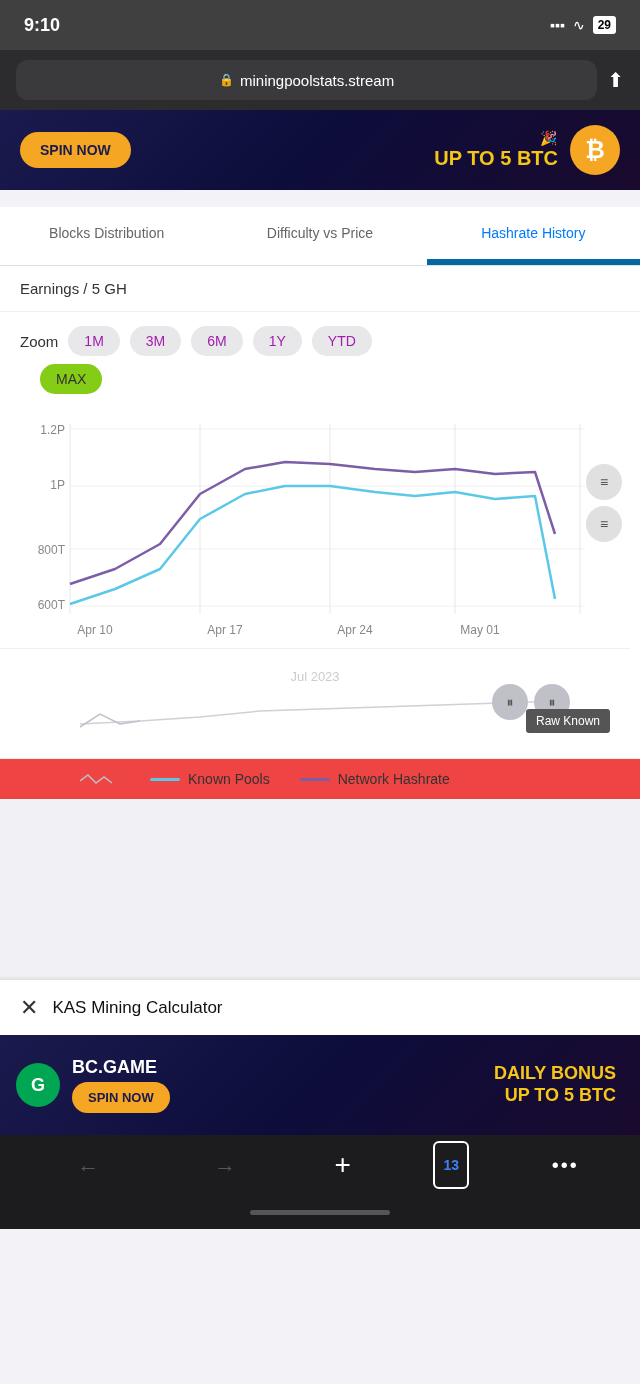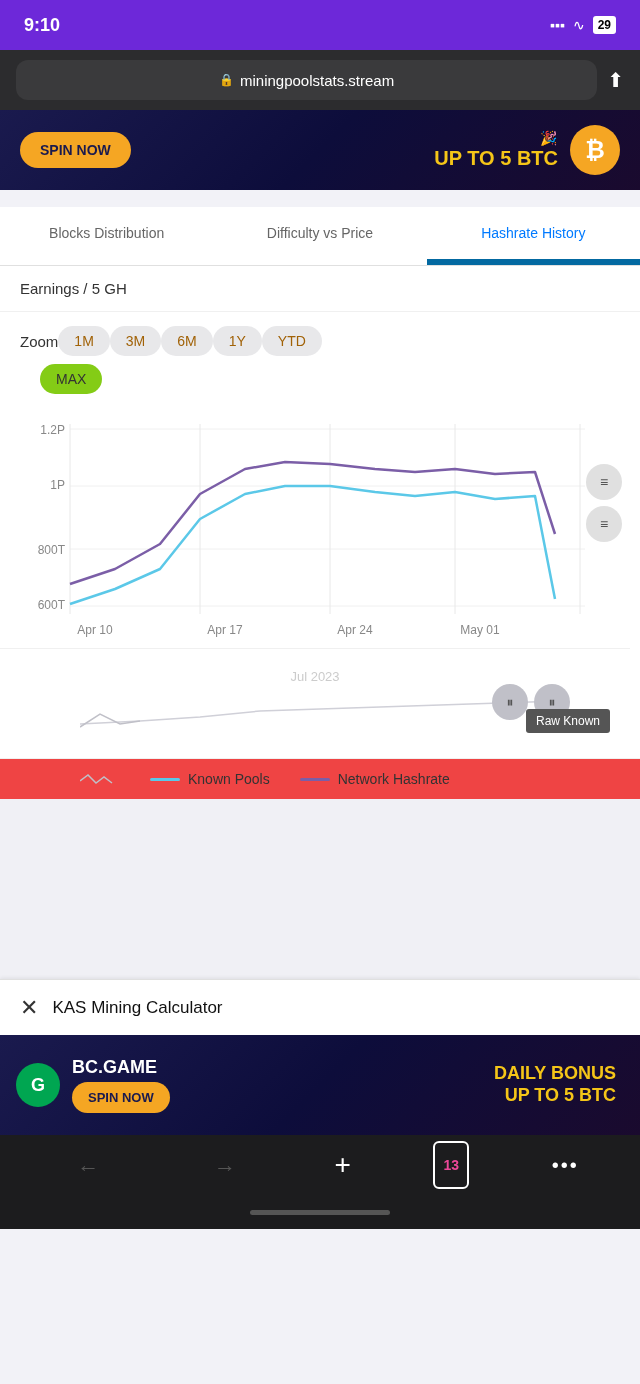--- a/index.html
+++ b/index.html
@@ -7,21 +7,21 @@
     body {
       width: 640px;
       min-height: 1384px;
       font-family: -apple-system, BlinkMacSystemFont, 'Segoe UI', sans-serif;
       background: #f2f2f7;
       overflow-x: hidden;
     }
 
     
     .status-bar {
-      background: #6d28d9;
+      background: #404040;
       height: 50px;
       display: flex;
       align-items: center;
       justify-content: space-between;
       padding: 0 24px;
       color: white;
     }
     .status-time {
       font-size: 18px;
       font-weight: 600;
@@ -144,36 +144,36 @@
       padding: 14px 20px;
       font-size: 15px;
       color: #333;
       border-bottom: 1px solid #f0f0f0;
     }
 
     
     .zoom-controls {
       display: flex;
       align-items: center;
-      gap: 0;
+      gap: 10px;
       padding: 14px 20px 6px;
       flex-wrap: wrap;
     }
     .zoom-label {
       font-size: 15px;
       color: #333;
       font-weight: 400;
     }
     .zoom-btn {
       background: #e8e8ea;
       border: none;
       border-radius: 16px;
       padding: 7px 16px;
       font-size: 14px;
-      color: #a16207;
+      color: #a21caf;
       cursor: pointer;
     }
     .max-btn {
       background: #84cc16;
       border: none;
       border-radius: 16px;
       padding: 7px 16px;
       font-size: 14px;
       color: #333;
       cursor: pointer;
@@ -369,21 +369,21 @@
       cursor: pointer;
       padding: 8px 16px;
       display: flex;
       align-items: center;
       justify-content: center;
     }
     .nav-btn.disabled { color: #555; }
     .tabs-count {
       background: none;
       border: 2px solid white;
-      color: #ec4899;
+      color: #3b82f6;
       border-radius: 6px;
       padding: 14px 8px;
       font-size: 14px;
       font-weight: 600;
       cursor: pointer;
     }
     .nav-add {
       background: none;
       border: none;
       color: white;

